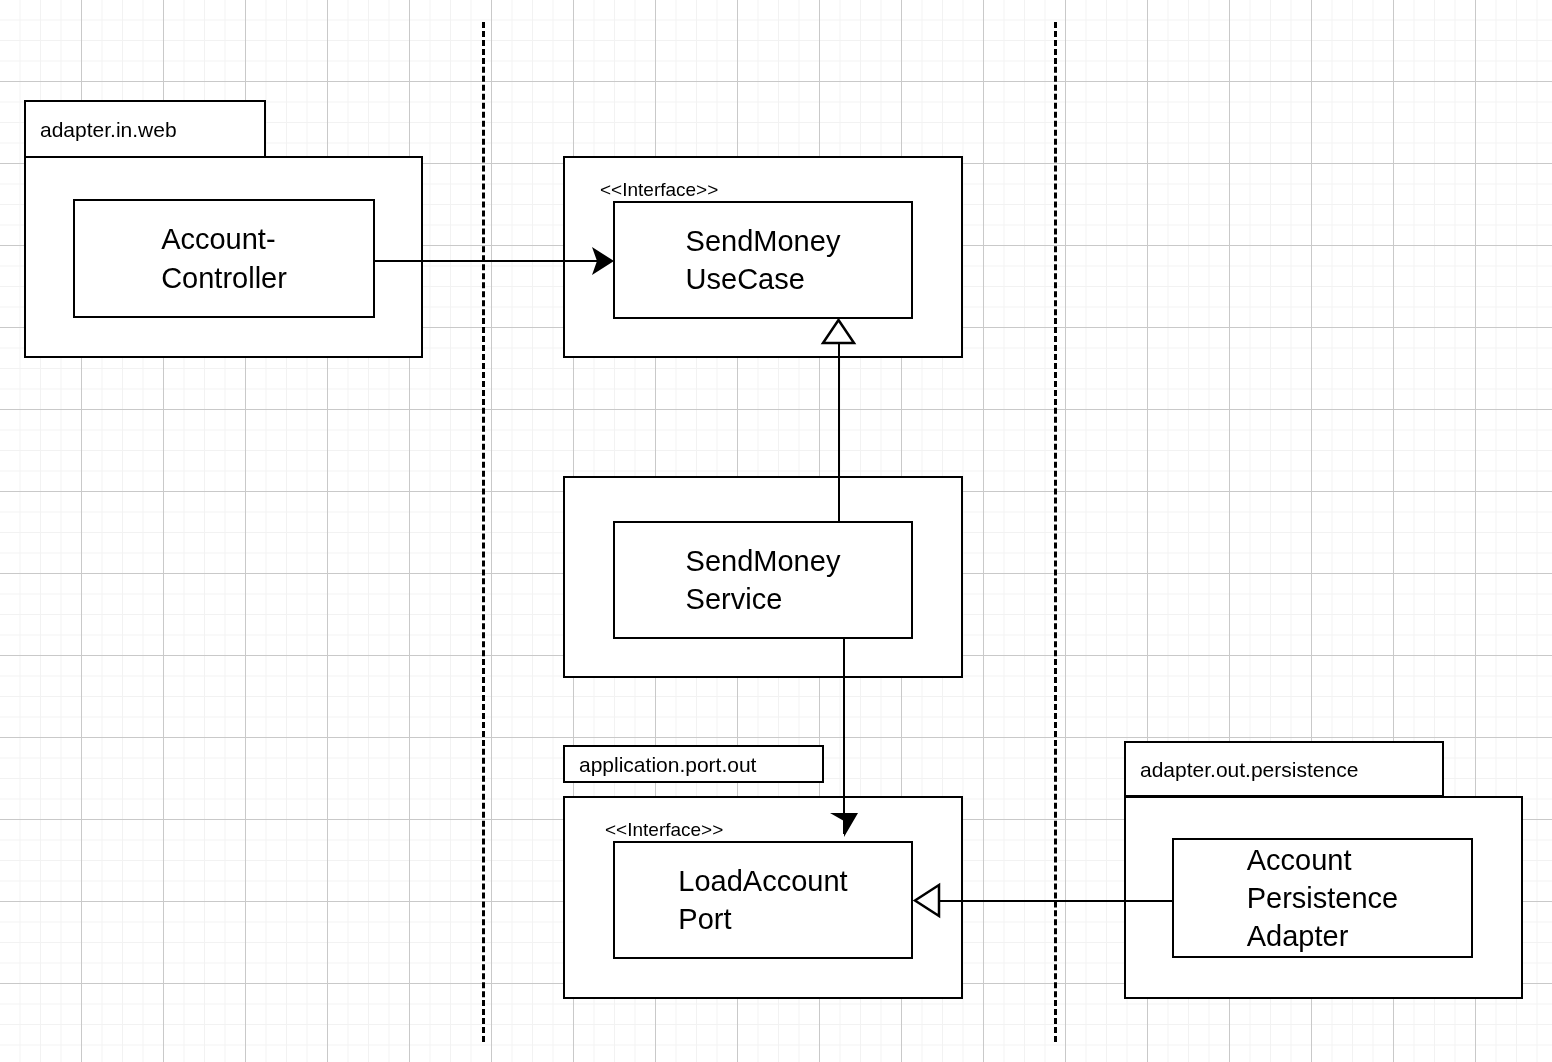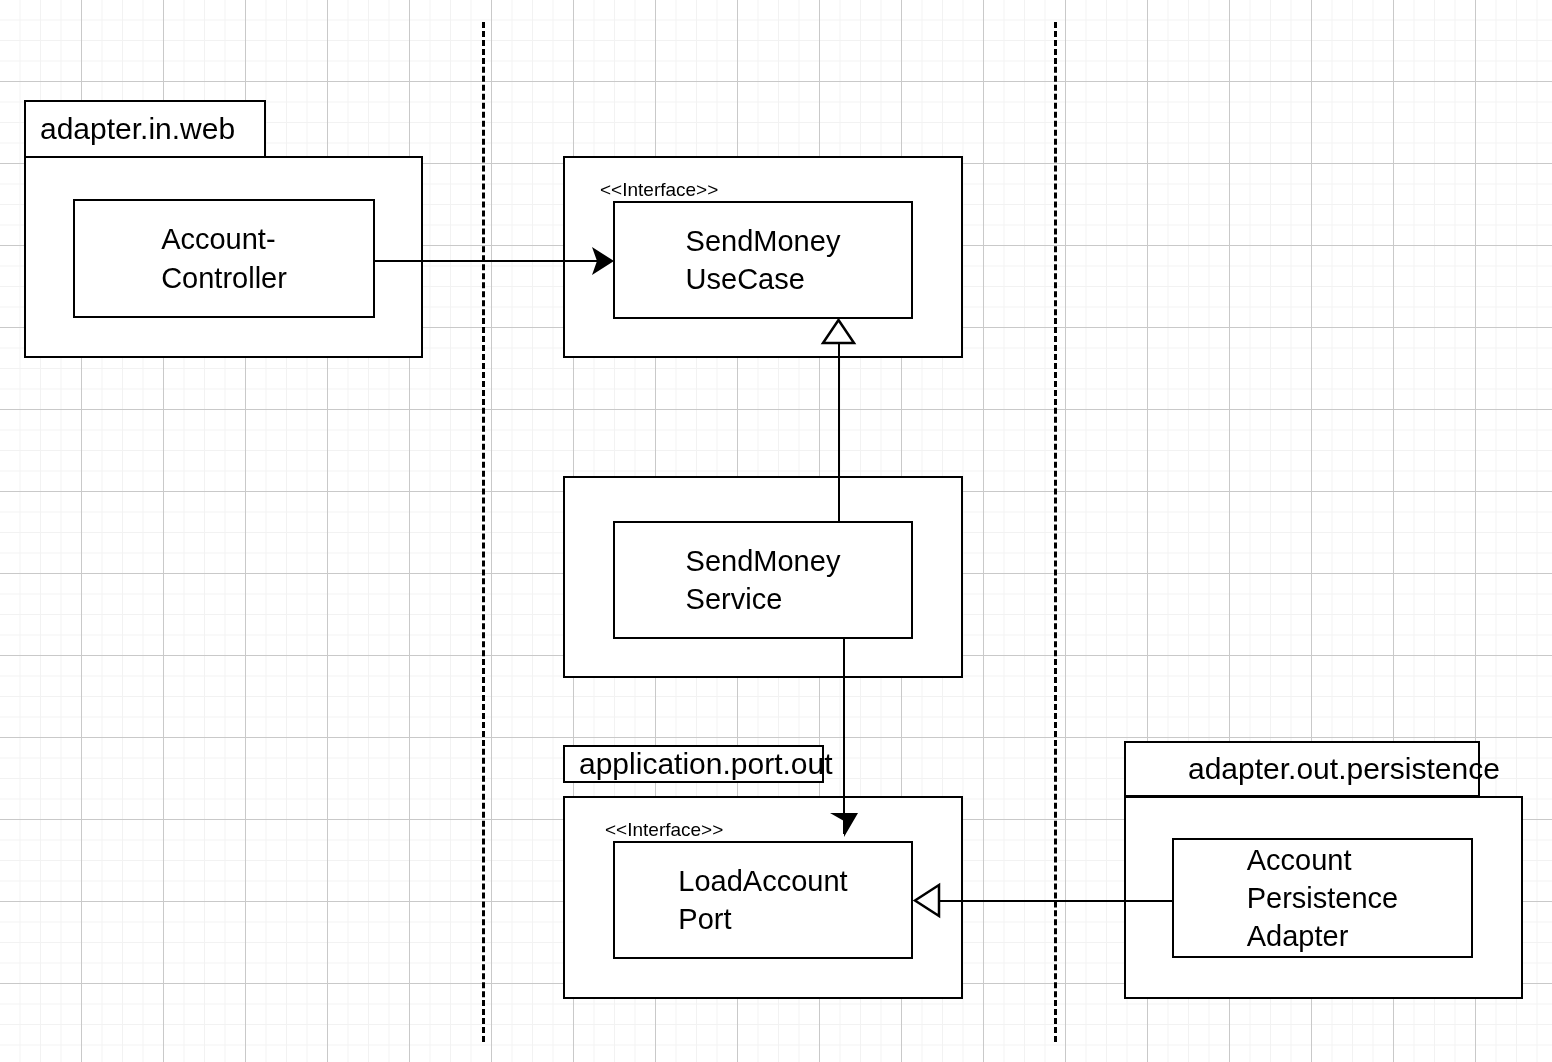--- a/index.html
+++ b/index.html
@@ -36,21 +36,21 @@
     position: absolute;
     box-sizing: border-box;
     border: 2.5px solid #000;
     background: #ffffff;
     display: flex;
     align-items: center;
     z-index: 3;
   }
   .pkg-tab-label {
     padding-left: 14px;
-    font-size: 30px;
+    font-size: 21px;
     color: #000;
     white-space: nowrap;
     line-height: 1;
   }
   .pkg-body {
     position: absolute;
     box-sizing: border-box;
     border: 2.5px solid #000;
     background: #ffffff;
     z-index: 2;
@@ -146,21 +146,21 @@
     <span class="pkg-tab-label">application.port.out</span>
   </div>
   <div class="pkg-body" style="left:563px; top:796px; width:400px; height:203px;"></div>
 
   <span class="stereotype" style="left:605px; top:820px;">&lt;&lt;Interface&gt;&gt;</span>
   <div class="class-box" style="left:613px; top:841px; width:300px; height:118px;">
     <span class="class-label">LoadAccount
 Port</span>
   </div>
 
-  <div class="pkg-tab" style="left:1124px; top:741px; width:356px; height:56px;padding-left:48px;">
+  <div class="pkg-tab" style="left:1124px; top:741px; width:320px; height:56px;">
     <span class="pkg-tab-label">adapter.out.persistence</span>
   </div>
   <div class="pkg-body" style="left:1124px; top:796px; width:399px; height:203px;"></div>
 
   <div class="class-box" style="left:1172px; top:838px; width:301px; height:120px;">
     <span class="class-label">Account
 Persistence
 Adapter</span>
   </div>
 

